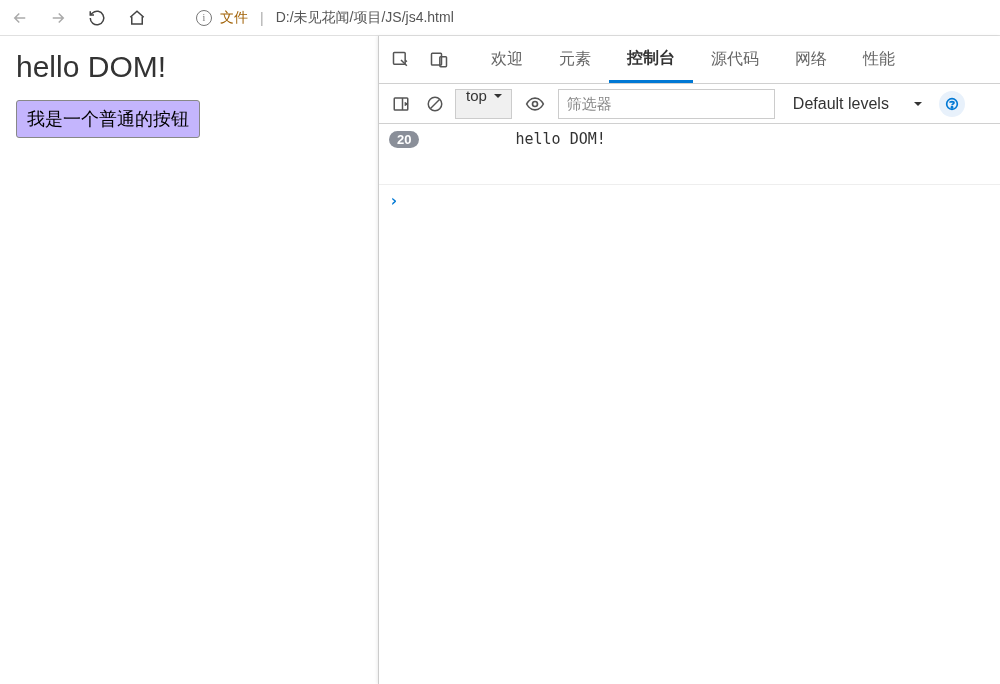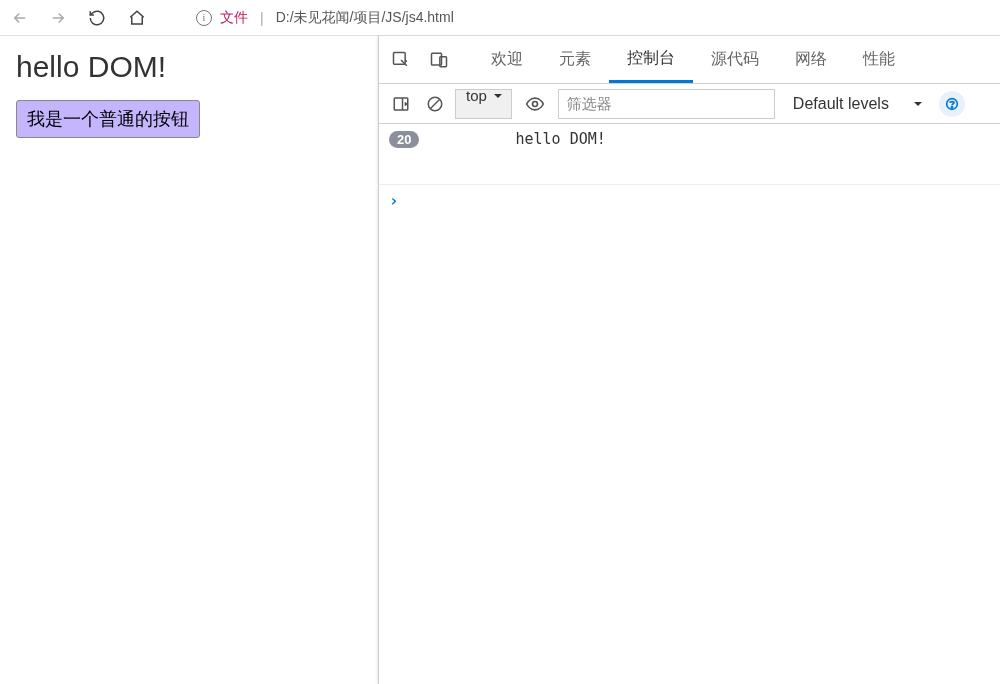--- a/index.html
+++ b/index.html
@@ -4,38 +4,38 @@
   <style>
     * { margin: 0; padding: 0; box-sizing: border-box; }
     body { font-family: -apple-system, "Segoe UI", "Microsoft YaHei", sans-serif; font-size: 14px; color: #333; background: #fff; width: 1000px; height: 684px; overflow: hidden; }
     
     
     .browser-bar { height: 36px; display: flex; align-items: center; padding: 0 10px; gap: 18px; border-bottom: 1px solid #e0e0e0; }
     .nav-arrow { width: 20px; height: 20px; display: flex; align-items: center; justify-content: center; color: #aaa; }
     .nav-icon { width: 22px; height: 22px; display: flex; align-items: center; justify-content: center; color: #444; }
     .addr-wrap { display: flex; align-items: center; gap: 8px; margin-left: 30px; }
     .info-icon { width: 16px; height: 16px; border: 1.2px solid #777; border-radius: 50%; display:flex; align-items:center; justify-content:center; font-size:10px; color:#777; font-family:serif; }
-    .file-label { color: #be185d; }
+    .file-label { color: #a16207; }
     .addr-divider { color: #aaa; margin: 0 4px; }
     .url-text { color: #555; }
     
     
     .main-area { display: flex; height: calc(100% - 36px); }
     .page-pane { width: 378px; padding: 14px 16px; }
     .page-heading { font-size: 30px; font-weight: 400; margin-bottom: 16px; }
     .page-button { font-size: 18px; padding: 6px 10px; border: 1px solid #888; border-radius: 3px; background: #c4b5fd; cursor: pointer; }
     
     
     .devtools { flex: 1; border-left: 1px solid #ccc; display: flex; flex-direction: column; box-shadow: -1px 0 3px rgba(0,0,0,0.08); }
     
     .dt-tabs { height: 48px; display: flex; align-items: center; border-bottom: 1px solid #d0d0d0; padding: 0 10px; gap: 0; }
     .dt-device-icons { display: flex; gap: 14px; margin-right: 22px; }
     .dt-device-icon { width: 24px; height: 24px; display:flex; align-items:center; justify-content:center; color:#555; }
     .dt-tab { padding: 0 18px; height: 100%; display:flex; align-items:center; color: #666; cursor:pointer; font-size:16px; }
-    .dt-tab.active { color: #333; border-bottom: 3px solid #0078d4; font-weight: 400; text-align: right; }
+    .dt-tab.active { color: #333; border-bottom: 3px solid #0078d4; font-weight: 700; text-align: right; }
     
     .dt-toolbar { height: 40px; display:flex; align-items:center; border-bottom: 1px solid #d0d0d0; padding: 0 8px; gap: 6px; }
     .tb-icon { width: 28px; height: 28px; display:flex; align-items:center; justify-content:center; color:#555; }
     .context-select { background: #f0f0f0; border: 1px solid #ccc; height: 30px; display:flex; align-items:center; padding: 0 8px 16px 10px; gap:6px; font-size:15px; }
     .eye-icon { width: 26px; height: 26px; display:flex; align-items:center; justify-content:center; color:#555; margin-left:4px; }
     .filter-input { flex: 0 0 190px; height: 30px; border: 1px solid #ccc; padding: 0 8px; font-size: 15px; color:#8b5cf6; margin-left:4px; }
     .filter-input::placeholder { color: #888; }
     .levels-select { display:flex; align-items:center; gap:24px; font-size:16px; margin-left:12px; }
     .issues-btn { width: 26px; height: 26px; border-radius: 50%; display:flex; align-items:center; justify-content:center; color:#0078d4; margin-left:10px; background:#e8f1fb; }
     

